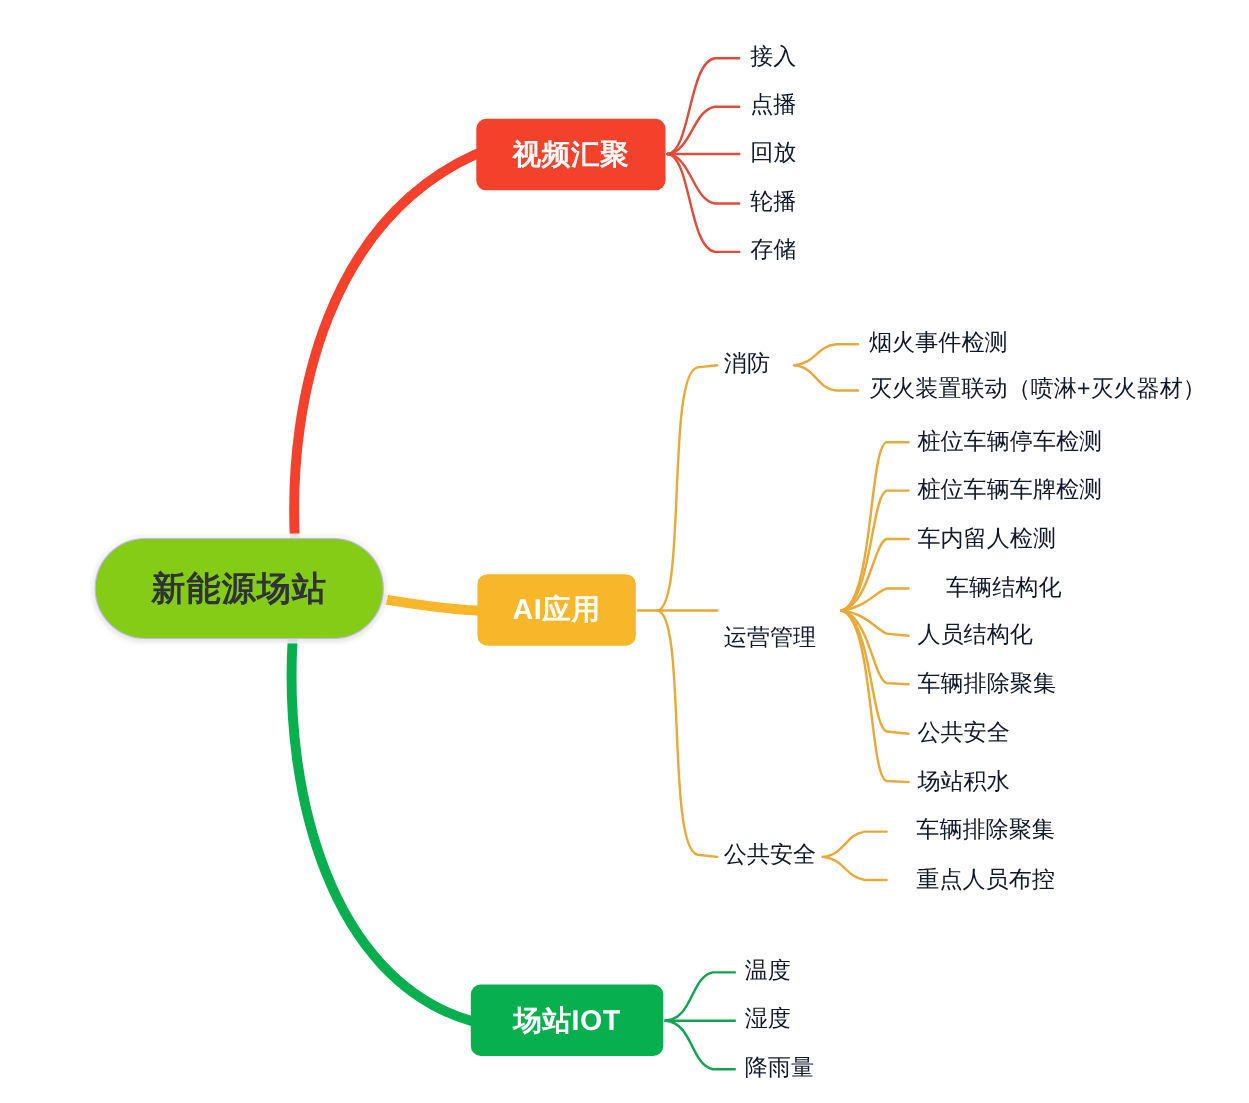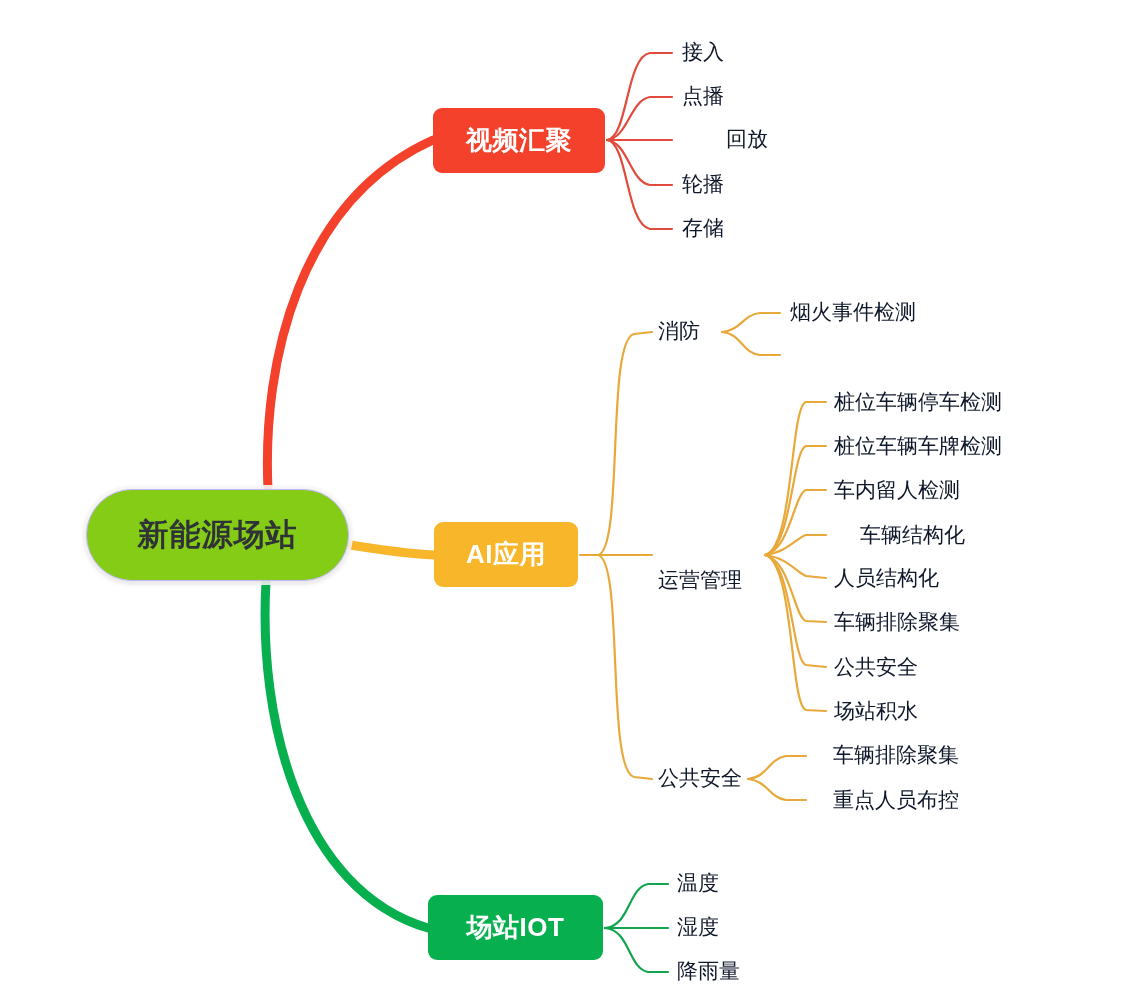--- a/index.html
+++ b/index.html
@@ -169,29 +169,30 @@
   </div>
   <div class="node branch-node" id="branch-ai">
     <span class="label">AI应用</span>
   </div>
   <div class="node branch-node" id="branch-iot">
     <span class="label">场站IOT</span>
   </div>
 
   <div class="text-node lvl2" style="left:682px; top:41px;">接入</div>
   <div class="text-node lvl2" style="left:682px; top:85px;">点播</div>
-  <div class="text-node lvl2" style="left:682px; top:128px;margin-left:44px;">回放</div>
+  <div class="text-node lvl2" style="left:682px; top:128px;">回放</div>
   <div class="text-node lvl2" style="left:682px; top:173px;">轮播</div>
   <div class="text-node lvl2" style="left:682px; top:217px;">存储</div>
 
   <div class="text-node lvl2" style="left:658px; top:320px;">消防</div>
   <div class="text-node lvl2" style="left:658px; top:543px;margin-top:26px;">运营管理</div>
   <div class="text-node lvl2" style="left:658px; top:767px;">公共安全</div>
 
   <div class="text-node lvl3" style="left:790px; top:301px;">烟火事件检测</div>
+  <div class="text-node lvl3" style="left:790px; top:343px;">灭火装置联动（喷淋+灭火器材）</div>
 
   <div class="text-node lvl3" style="left:834px; top:391px;">桩位车辆停车检测</div>
   <div class="text-node lvl3" style="left:834px; top:435px;">桩位车辆车牌检测</div>
   <div class="text-node lvl3" style="left:834px; top:479px;">车内留人检测</div>
   <div class="text-node lvl3" style="left:860px; top:524px;">车辆结构化</div>
   <div class="text-node lvl3" style="left:834px; top:567px;">人员结构化</div>
   <div class="text-node lvl3" style="left:834px; top:611px;">车辆排除聚集</div>
   <div class="text-node lvl3" style="left:834px; top:656px;">公共安全</div>
   <div class="text-node lvl3" style="left:834px; top:700px;">场站积水</div>
 

